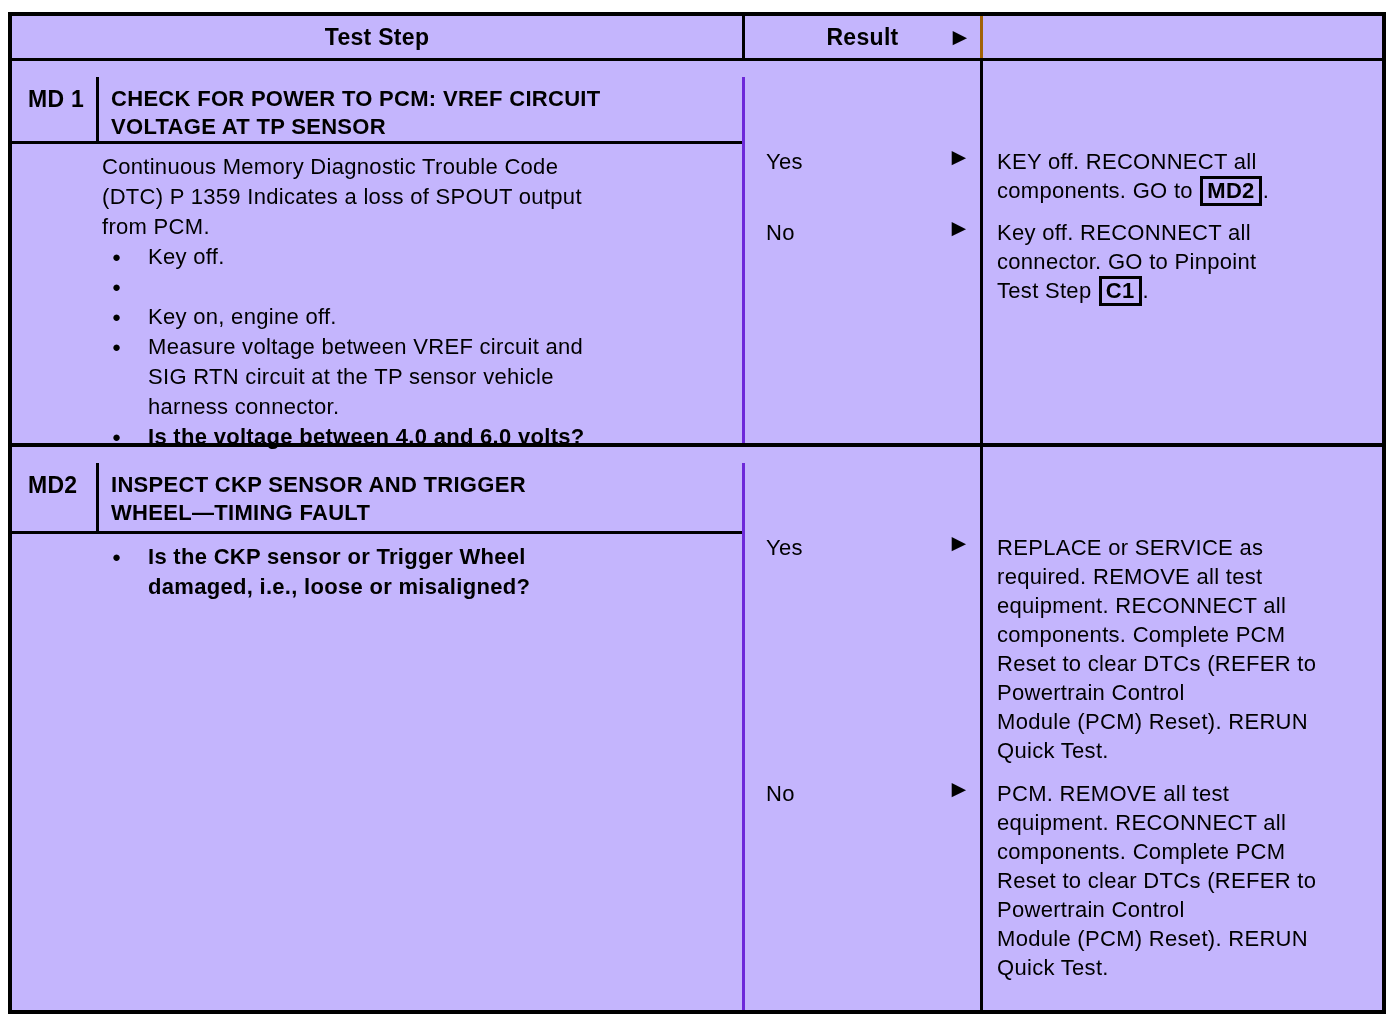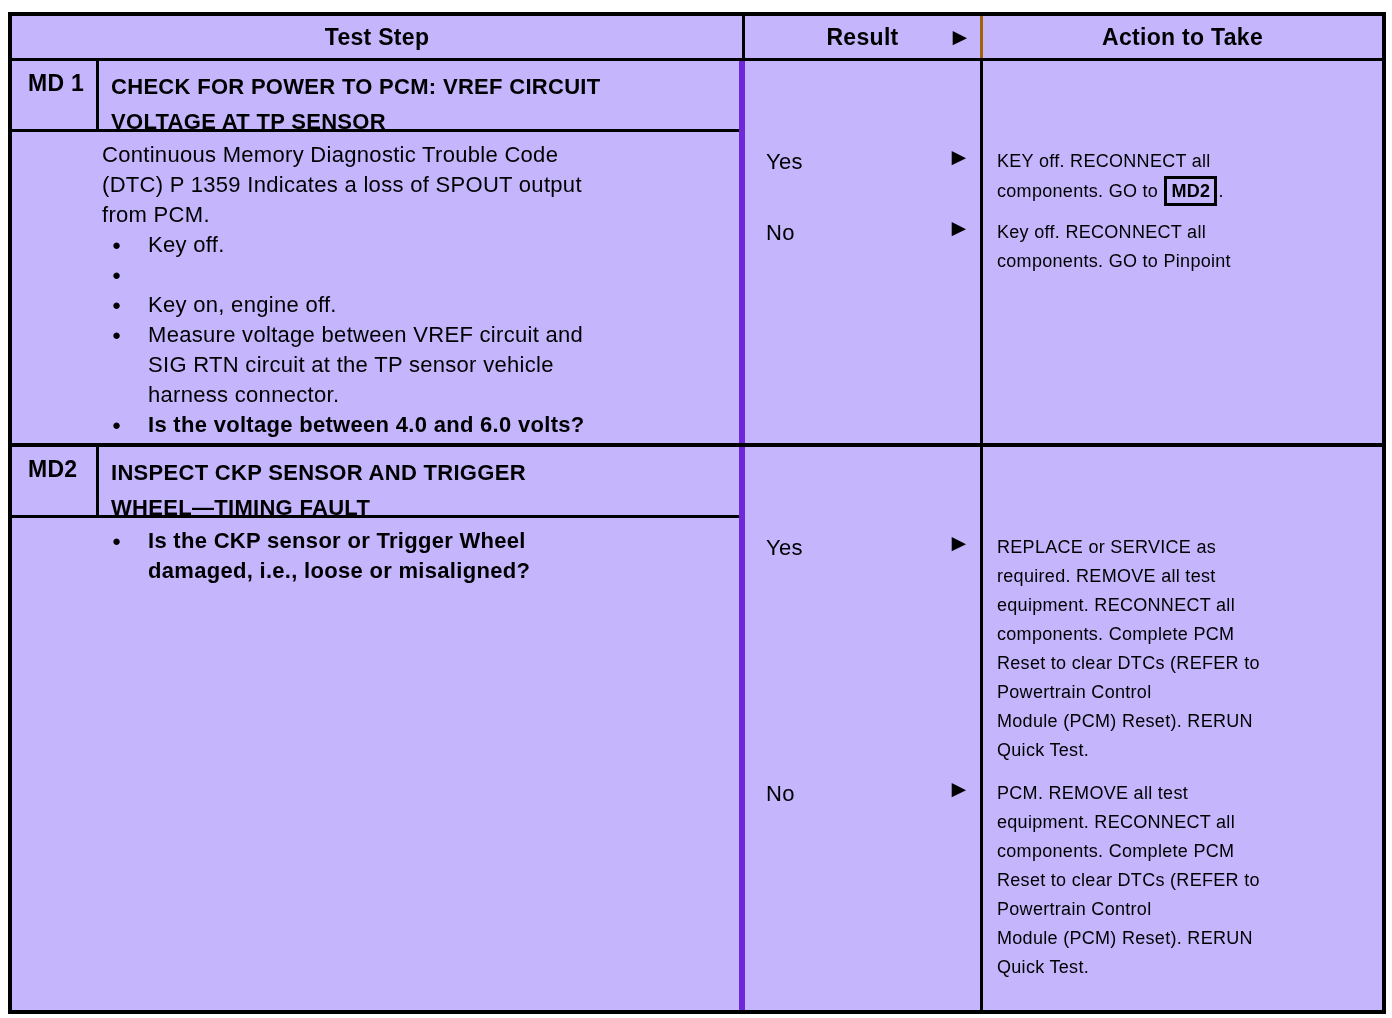--- a/index.html
+++ b/index.html
@@ -27,29 +27,29 @@
   }
   .h-test   { width:733px; border-right:3px solid #000; }
   .h-result { width:238px; border-right:3px solid #a16207; position:relative; }
   .h-action { flex:1; }
   .h-arrow  { position:absolute; right:8px; top:50%; transform:translateY(-50%);
               font-size:24px; line-height:1; }
   
   .section { display:flex; border-bottom:4px solid #000; }
   .section.md1 { height:386px; }
   .section.md2 { flex:1; border-bottom:none; }
-  .sec-left { width:733px; border-right:6px solid #6d28d9; display:flex; flex-direction:column; }
+  .sec-left { width:733px; border-right:3px solid #6d28d9; display:flex; flex-direction:column;margin-top:16px; }
   .title-row { display:flex; height:71px; border-bottom:3px solid #000; }
   .code-cell {
     width:87px; border-right:3px solid #000;
     padding:9px 0 0 16px; font-weight:bold; font-size:23px; letter-spacing:0.3px;
   }
   .title-cell {
     flex:1; padding:8px 12px 0 12px;
-    font-size:22px; font-weight:bold; line-height:35px;
+    font-size:22px; font-weight:bold; line-height:28px;
     letter-spacing:0.3px; white-space:pre-line;
   }
   .sec-body { padding:8px 14px 16px 90px; font-size:22px; line-height:30px; letter-spacing:0.3px; }
   .intro { white-space:pre-line; }
   .bullet-row { display:flex; }
   .dot { flex:0 0 46px; width:46px; padding-left:10px; font-size:15px; line-height:30px; }
   .btext { white-space:pre-line; }
   .bold { font-weight:bold; }
   
   .sec-right { flex:1; position:relative; padding-top:86px; }
@@ -57,43 +57,40 @@
     content:""; position:absolute; left:235px; top:0; bottom:0;
     width:3px; background:#000;
   }
   .pair { display:flex; margin-bottom:12px; }
   .md2 .pair { margin-bottom:14px; }
   .result-cell {
     flex:0 0 238px; width:238px; position:relative;
     padding-left:21px; font-size:22px; line-height:29px; letter-spacing:0.3px;
   }
   .r-arrow { position:absolute; right:12px; top:-2px; font-size:24px; line-height:1; }
-  .action-cell { flex:1; padding:0 4px 0 14px; font-size:18px; line-height:29px; letter-spacing:0.3px; }
+  .action-cell { flex:1; padding:0 4px 0 14px; font-size:22px; line-height:29px; letter-spacing:0.3px; }
   .action-line { white-space:nowrap; }
   .boxed {
     display:inline-block; border:3px solid #000; padding:0 4px;
     font-weight:bold; line-height:24px; margin:0 1px;
   }
 </style>
 </head>
 <body>
 
 <div class="page">
   <div class="tbl">
 
     <div class="header-row">
       <div class="hcell h-test">
         <span>Test Step</span>
       </div>
       <div class="hcell h-result">
         <span>Result</span>
         <span class="h-arrow">►</span>
-      </div>
-      <div class="hcell h-action">
-        <span>Action to Take</span>
       </div>
     </div>
 
     <div class="section md1">
       <div class="sec-left">
         <div class="title-row">
           <div class="code-cell">MD 1</div>
           <div class="title-cell">CHECK FOR POWER TO PCM: VREF CIRCUIT
 VOLTAGE AT TP SENSOR</div>
         </div>
@@ -135,21 +132,22 @@
               <div class="action-line">components. GO to <span class="boxed">MD2</span>.</div>
             </div>
         </div>
         <div class="pair">
           <div class="result-cell">
             <span>No</span>
             <span class="r-arrow">►</span>
           </div>
           <div class="action-cell">
               <div class="action-line">Key off. RECONNECT all</div>
-              <div class="action-line">components. GO to Pinpoint</div>
+              <div class="action-line">connector. GO to Pinpoint</div>
+              <div class="action-line">Test Step <span class="boxed">C1</span>.</div>
             </div>
         </div>
       </div>
     </div>
 
     <div class="section md2">
       <div class="sec-left">
         <div class="title-row">
           <div class="code-cell">MD2</div>
           <div class="title-cell">INSPECT CKP SENSOR AND TRIGGER

